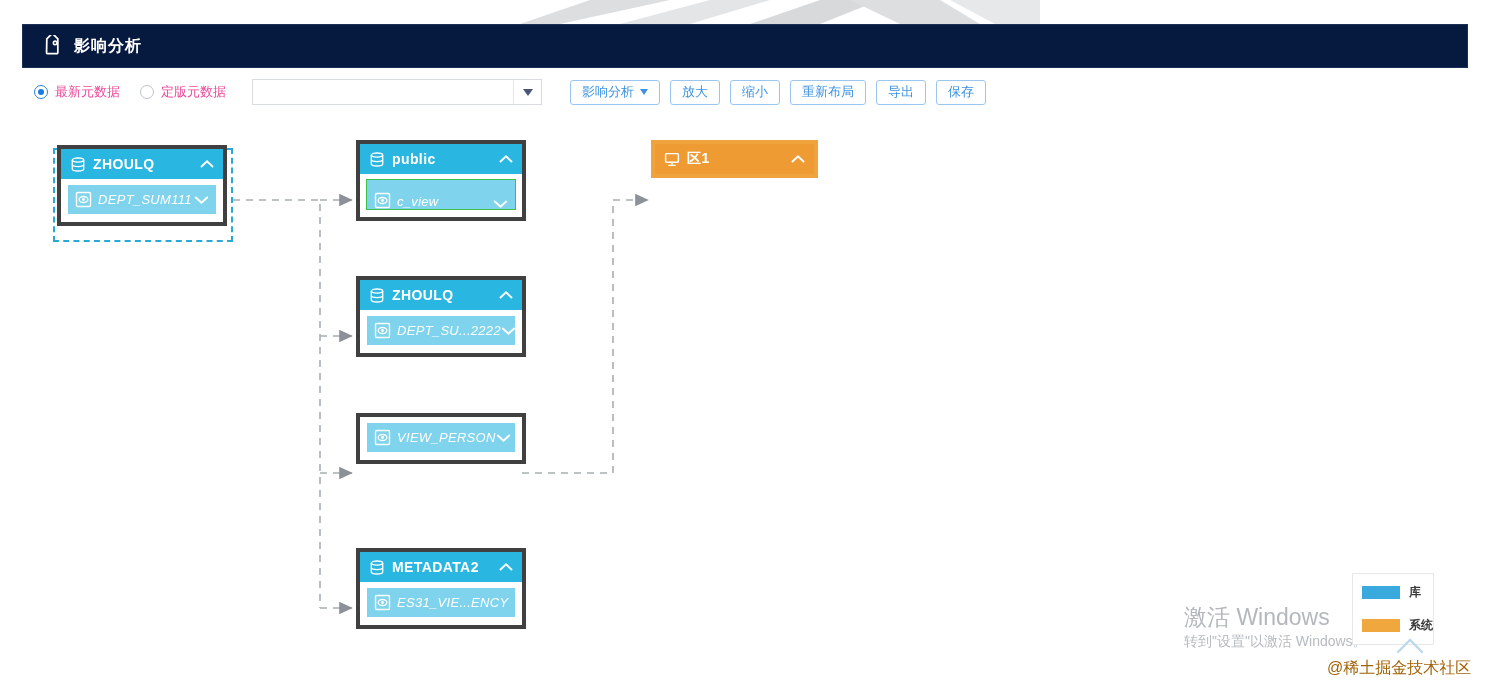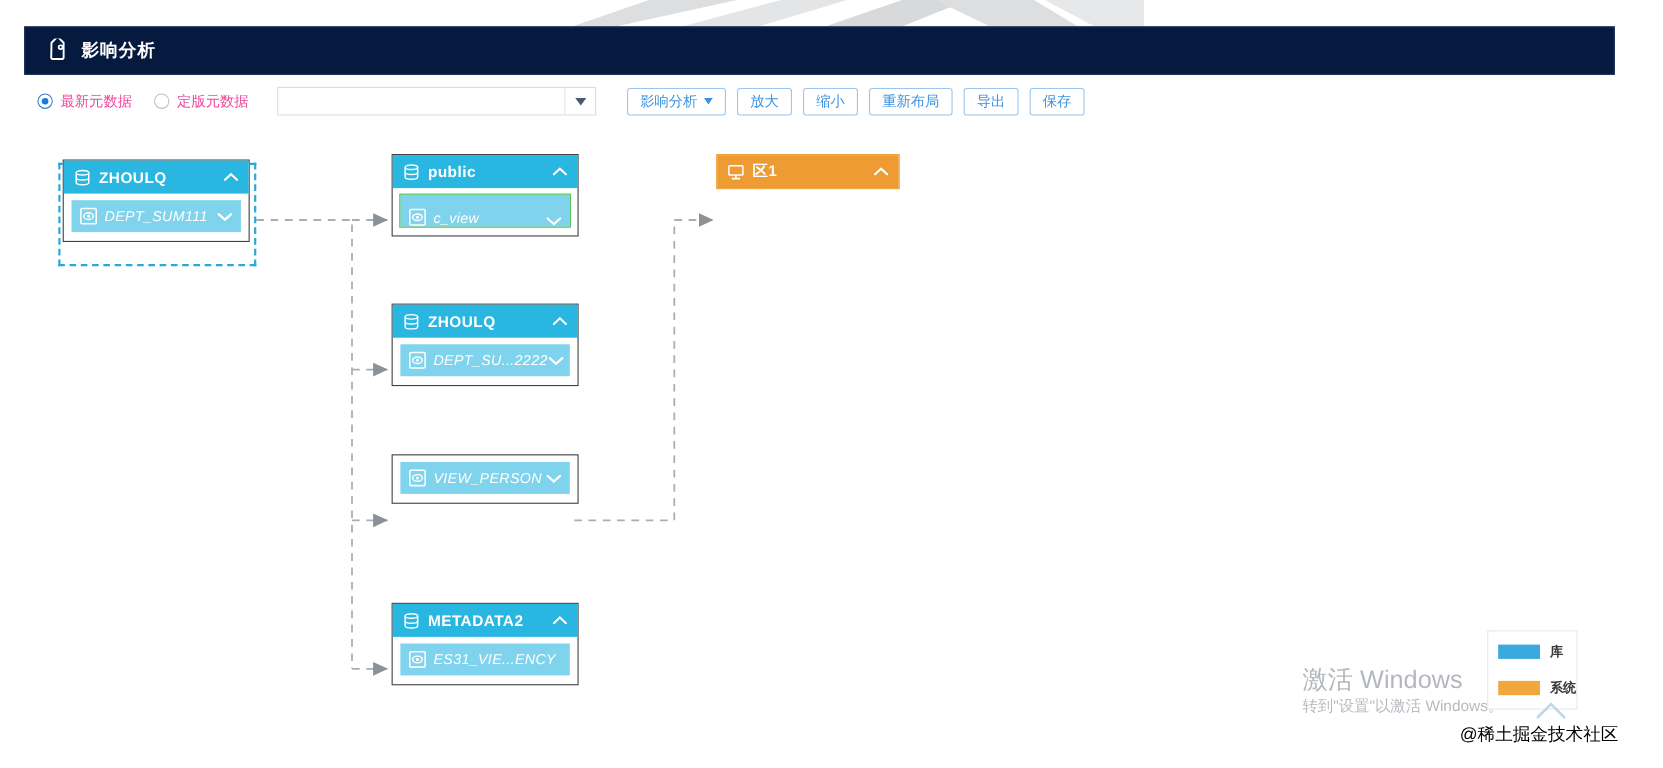--- a/index.html
+++ b/index.html
@@ -67,21 +67,21 @@
     border-left: 4px solid transparent; border-right: 4px solid transparent;
     border-top: 6px solid #3d93e0;
   }
 
   
   .canvas { position: absolute; left: 0; top: 120px; width: 1512px; height: 578px; }
   .edges { position: absolute; left: 0; top: 0; width: 1512px; height: 578px; pointer-events: none; }
 
   
   .node { position: absolute; background: #ffffff; }
-  .node-box { border: 1px solid #404040; background: #ffffff; }
+  .node-box { border: 4px solid #404040; background: #ffffff; }
   .node-head {
     height: 30px; display: flex; align-items: center; padding: 0 9px;
     color: #ffffff; font-size: 14px; font-weight: bold; letter-spacing: .4px;
   }
   .node-head .db-icon { width: 16px; height: 17px; margin-right: 7px; flex: none; display: block; }
   .node-head .head-label { flex: 1; white-space: nowrap; overflow: hidden; }
   .node-head .chev { width: 14px; height: 10px; flex: none; }
   .node-body { padding: 6px 7px 8px 7px; font-style: italic; }
   .node-item {
     height: 29px; display: flex; align-items: center; padding: 0 7px;
@@ -113,21 +113,21 @@
   }
   .legend-row { display: flex; align-items: center; }
   .legend-swatch { width: 38px; height: 13px; margin-right: 9px; flex: none; }
   .legend-label { font-size: 12px; color: #3a3a3a; font-weight: bold; white-space: nowrap; }
 
   
   .wm { position: absolute; left: 1184px; top: 604px; color: #b4b8bd; pointer-events: none; }
   .wm-title { font-size: 23px; line-height: 27px; white-space: nowrap; }
   .wm-sub { font-size: 14px; line-height: 20px; white-space: nowrap; color: #b7bbc0; }
   .site-wm {
-    position: absolute; left: 1327px; top: 658px; font-size: 16px; color: #000000;
+    position: absolute; left: 1327px; top: 658px; font-size: 16px; color: #a16207;
     white-space: nowrap; pointer-events: none;
   }
   .scroll-up-arrow { position: absolute; left: 1395px; top: 637px; width: 30px; height: 18px; pointer-events: none; }
 </style>
 </head>
 <body>
 
 <div id="app">
 
   <div class="ribbon">

